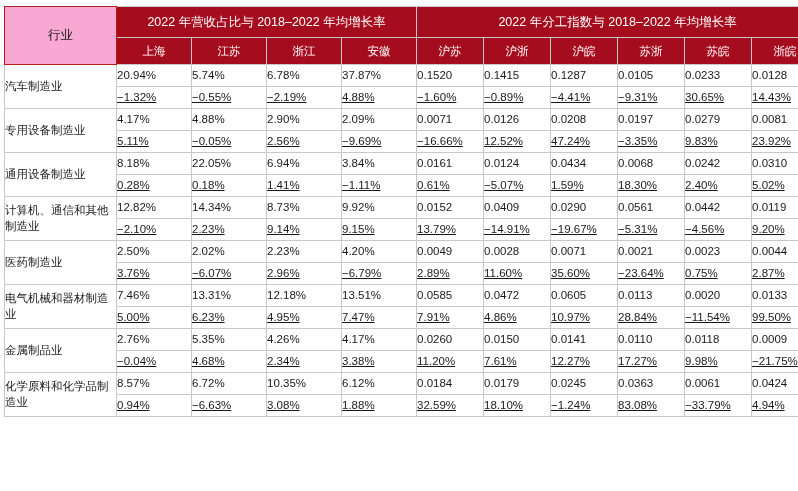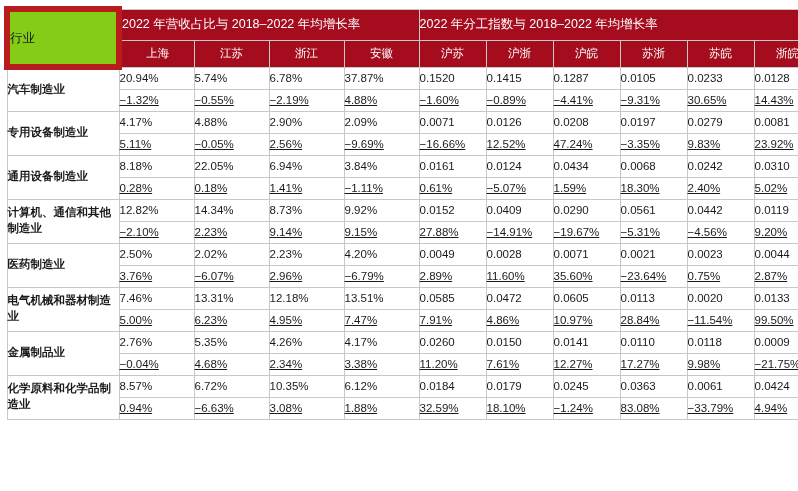--- a/index.html
+++ b/index.html
@@ -29,48 +29,47 @@
     border: 1px solid #c8c8c8;
     padding: 0;
     vertical-align: middle;
   }
   
   .hdr-top th {
     background: #a50d1e;
     color: #ffffff;
     font-weight: normal;
     height: 30px;
-    text-align: left;
+    text-align: center;
     font-size: 12.5px;
     border: 1px solid #a50d1e;
   }
   .hdr-top th.industry-head {
-    background: #84cc16;
+    background: #f9a8d4;
     color: #1a1a1a;
-    border: 6px solid #b91c1c;
+    border: 1px solid #b91c1c;
     font-weight: normal;
   }
   .hdr-sub th {
     background: #a50d1e;
     color: #ffffff;
     font-weight: normal;
     height: 26px;
     text-align: center;
     padding-left: 6px;
     font-size: 11.5px;
     border: 1px solid #a50d1e;
   }
   
   td.industry {
     text-align: left;
     padding: 2px 4px 2px 8px;
     font-size: 11.5px;
     line-height: 1.35;
     color: #1a1a1a;
-    font-weight: bold;
   }
   td.val {
     text-align: left;
     padding: 3px 4px 3px 6px;
     height: 21px;
     font-size: 11.5px;
     line-height: 1.3;
     word-break: break-all;
   }
   td.val.under {
@@ -212,21 +211,21 @@
         <td class="val">0.0290</td>
         <td class="val">0.0561</td>
         <td class="val">0.0442</td>
         <td class="val">0.0119</td>
       </tr>
       <tr class="row-b">
         <td class="val under">−2.10%</td>
         <td class="val under">2.23%</td>
         <td class="val under">9.14%</td>
         <td class="val under">9.15%</td>
-        <td class="val under">27.88%</td>
+        <td class="val under">13.79%</td>
         <td class="val under">−14.91%</td>
         <td class="val under">−19.67%</td>
         <td class="val under">−5.31%</td>
         <td class="val under">−4.56%</td>
         <td class="val under">9.20%</td>
       </tr>
 
       <tr class="row-a">
         <td class="industry" rowspan="2">医药制造业</td>
         <td class="val">2.50%</td>

